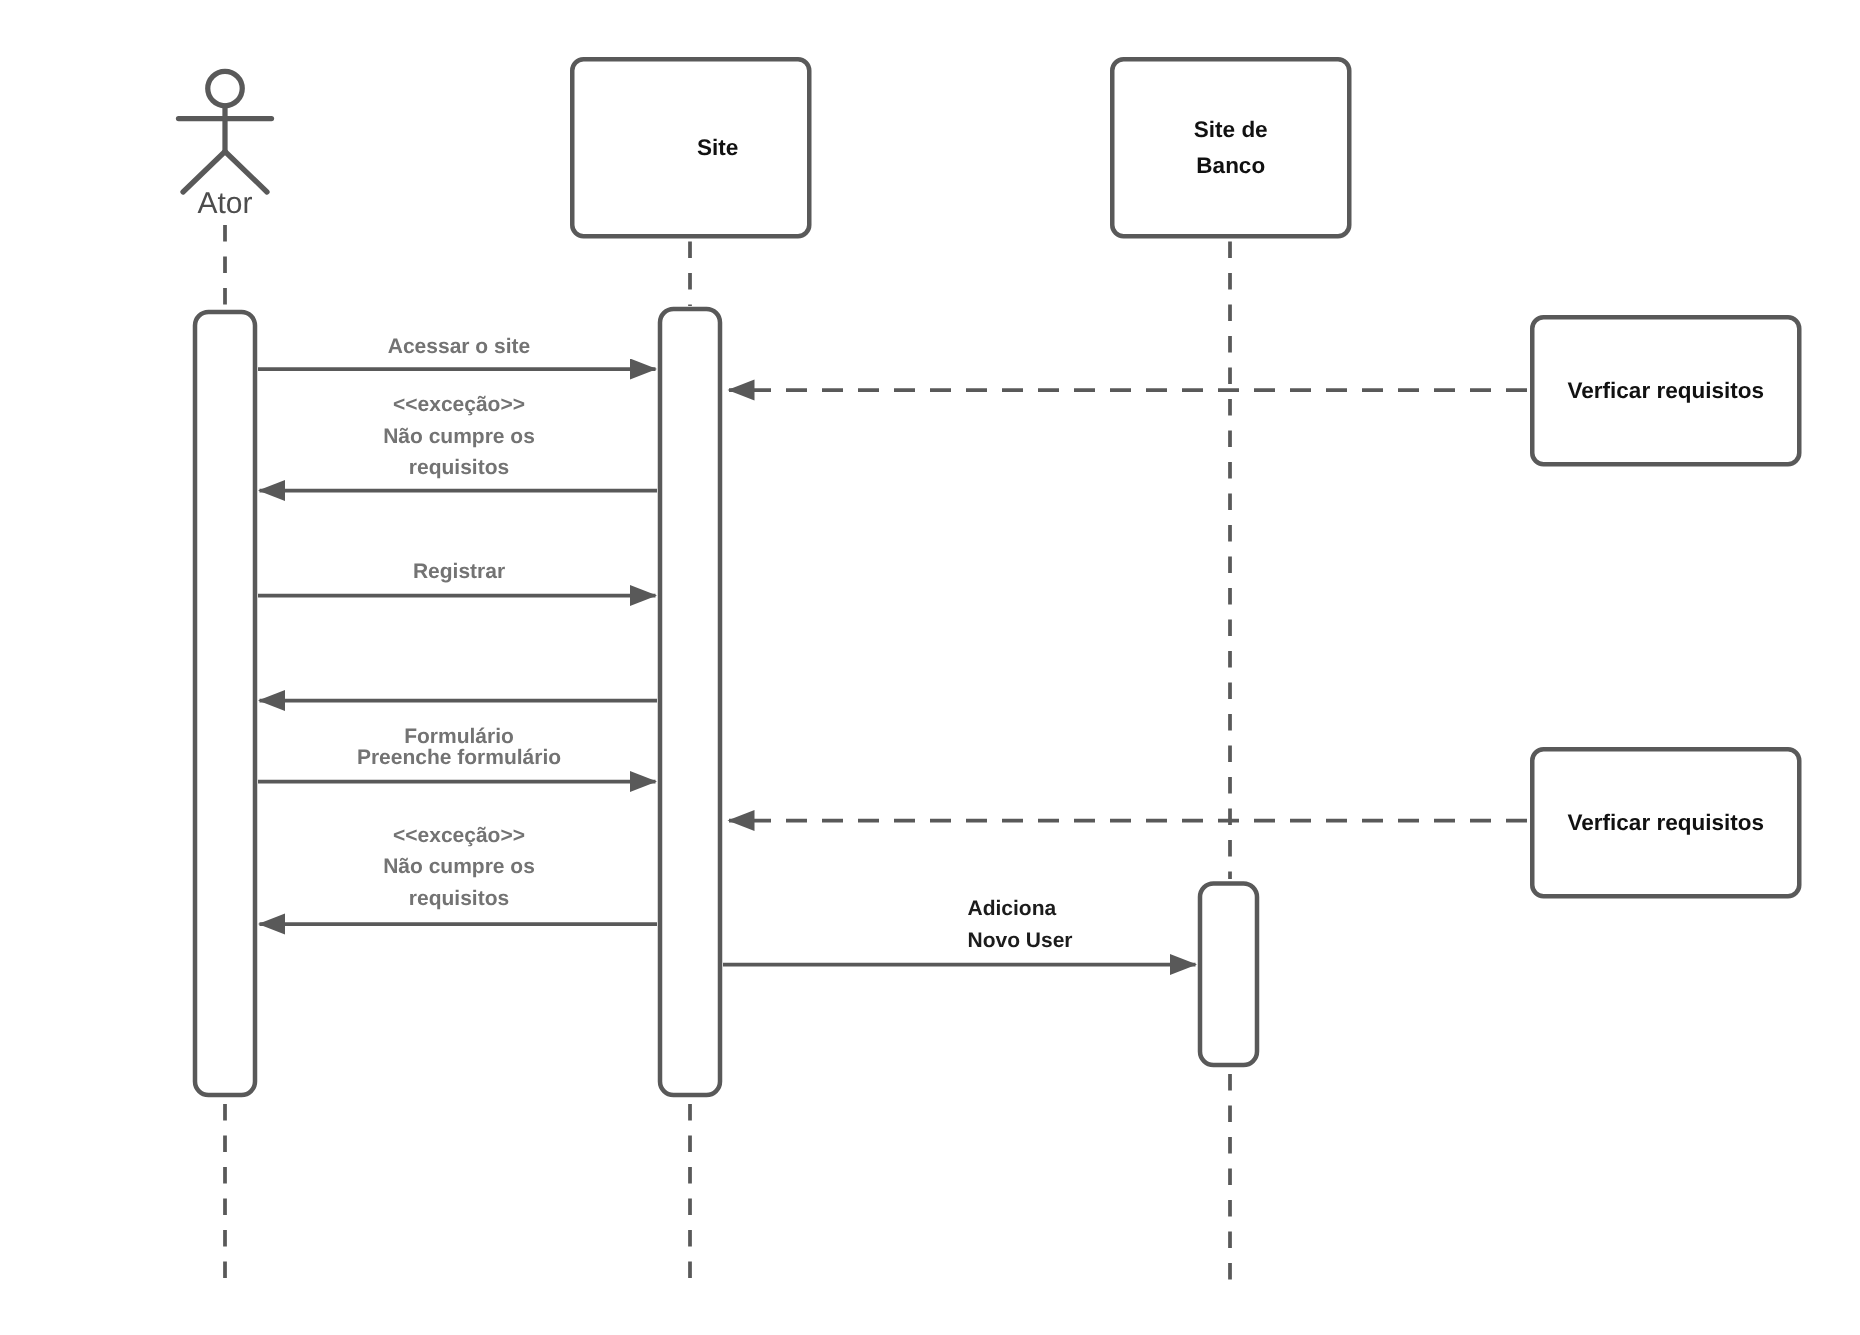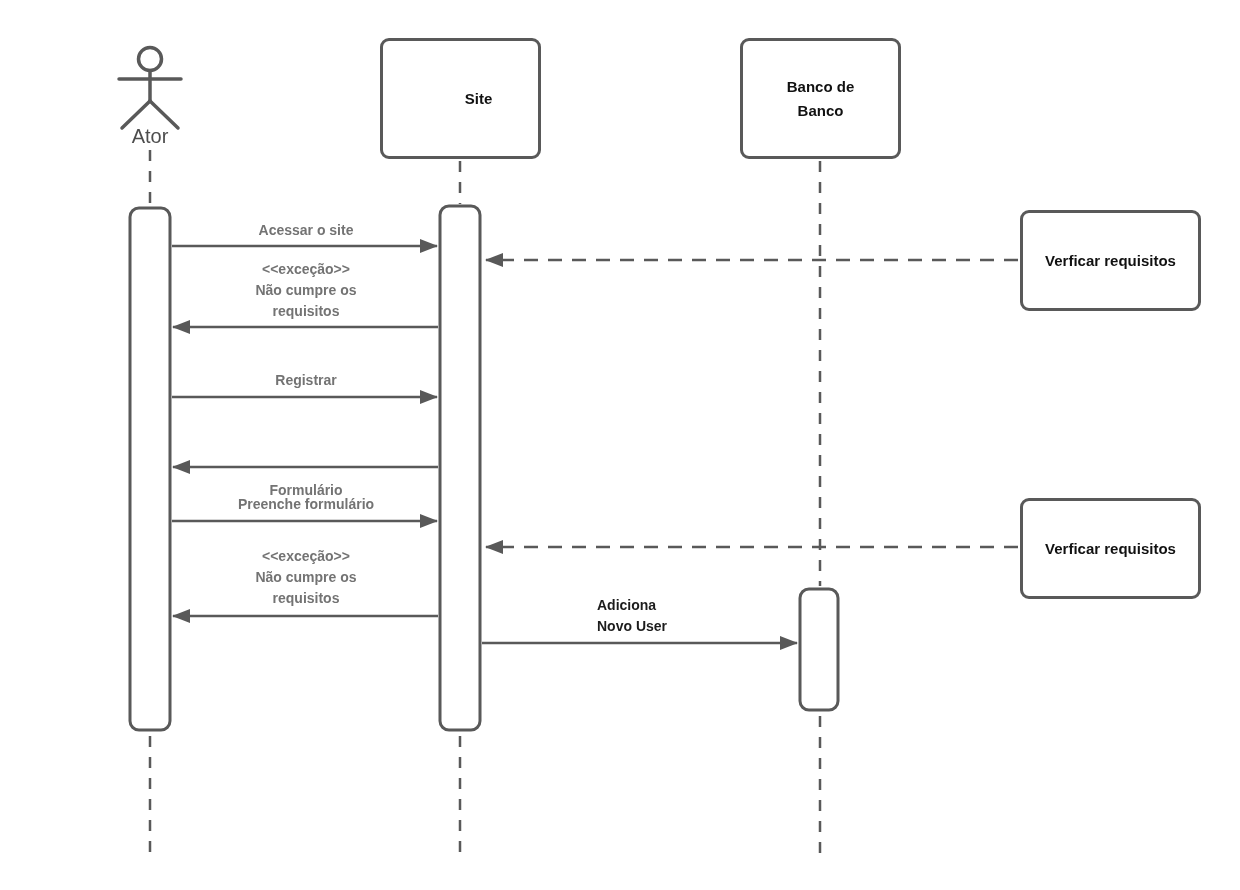--- a/index.html
+++ b/index.html
@@ -65,21 +65,21 @@
     left: 597px;
     top: 595px;
     width: 200px;
     text-align: left;
     font-weight: bold;
     font-size: 14px;
     line-height: 21px;
     color: #1c1c1c;
     z-index: 3;
   }
-  #label-m7 span { display: block; }
+  #label-m7 span { display: block; margin-left: 48px; }
   #ator-label {
     position: absolute;
     left: 100px;
     top: 125px;
     width: 100px;
     text-align: center;
     font-size: 20px;
     font-weight: normal;
     color: #4d4d4d;
     z-index: 3;
@@ -136,21 +136,21 @@
     </g>
   </svg>
 
   <div id="ator-label">Ator</div>
 
   <div class="box" id="site-box">
     <span>Site</span>
   </div>
 
   <div class="box" id="banco-box">
-    <span>Banco de</span>
+    <span>Site de</span>
     <span>Banco</span>
   </div>
 
   <div class="box" id="verficar-box-1">
     <span>Verficar requisitos</span>
   </div>
   <div class="box" id="verficar-box-2">
     <span>Verficar requisitos</span>
   </div>
 

